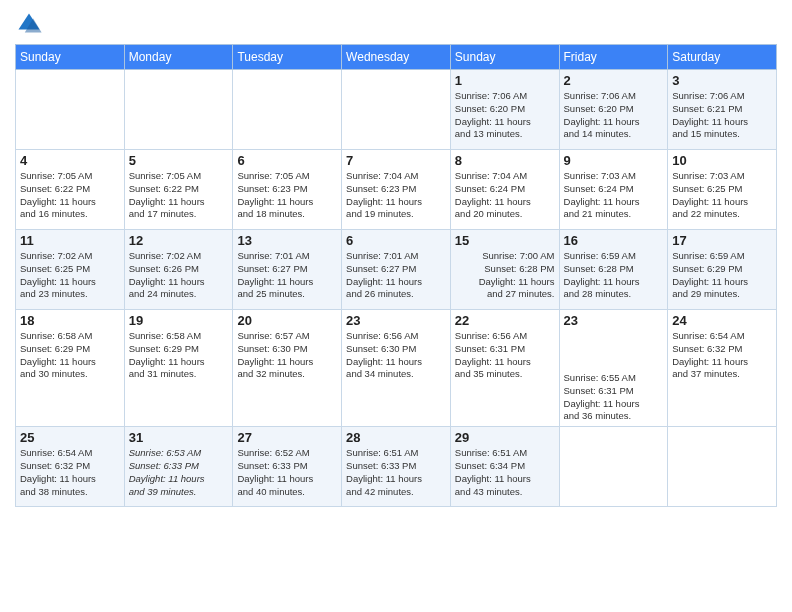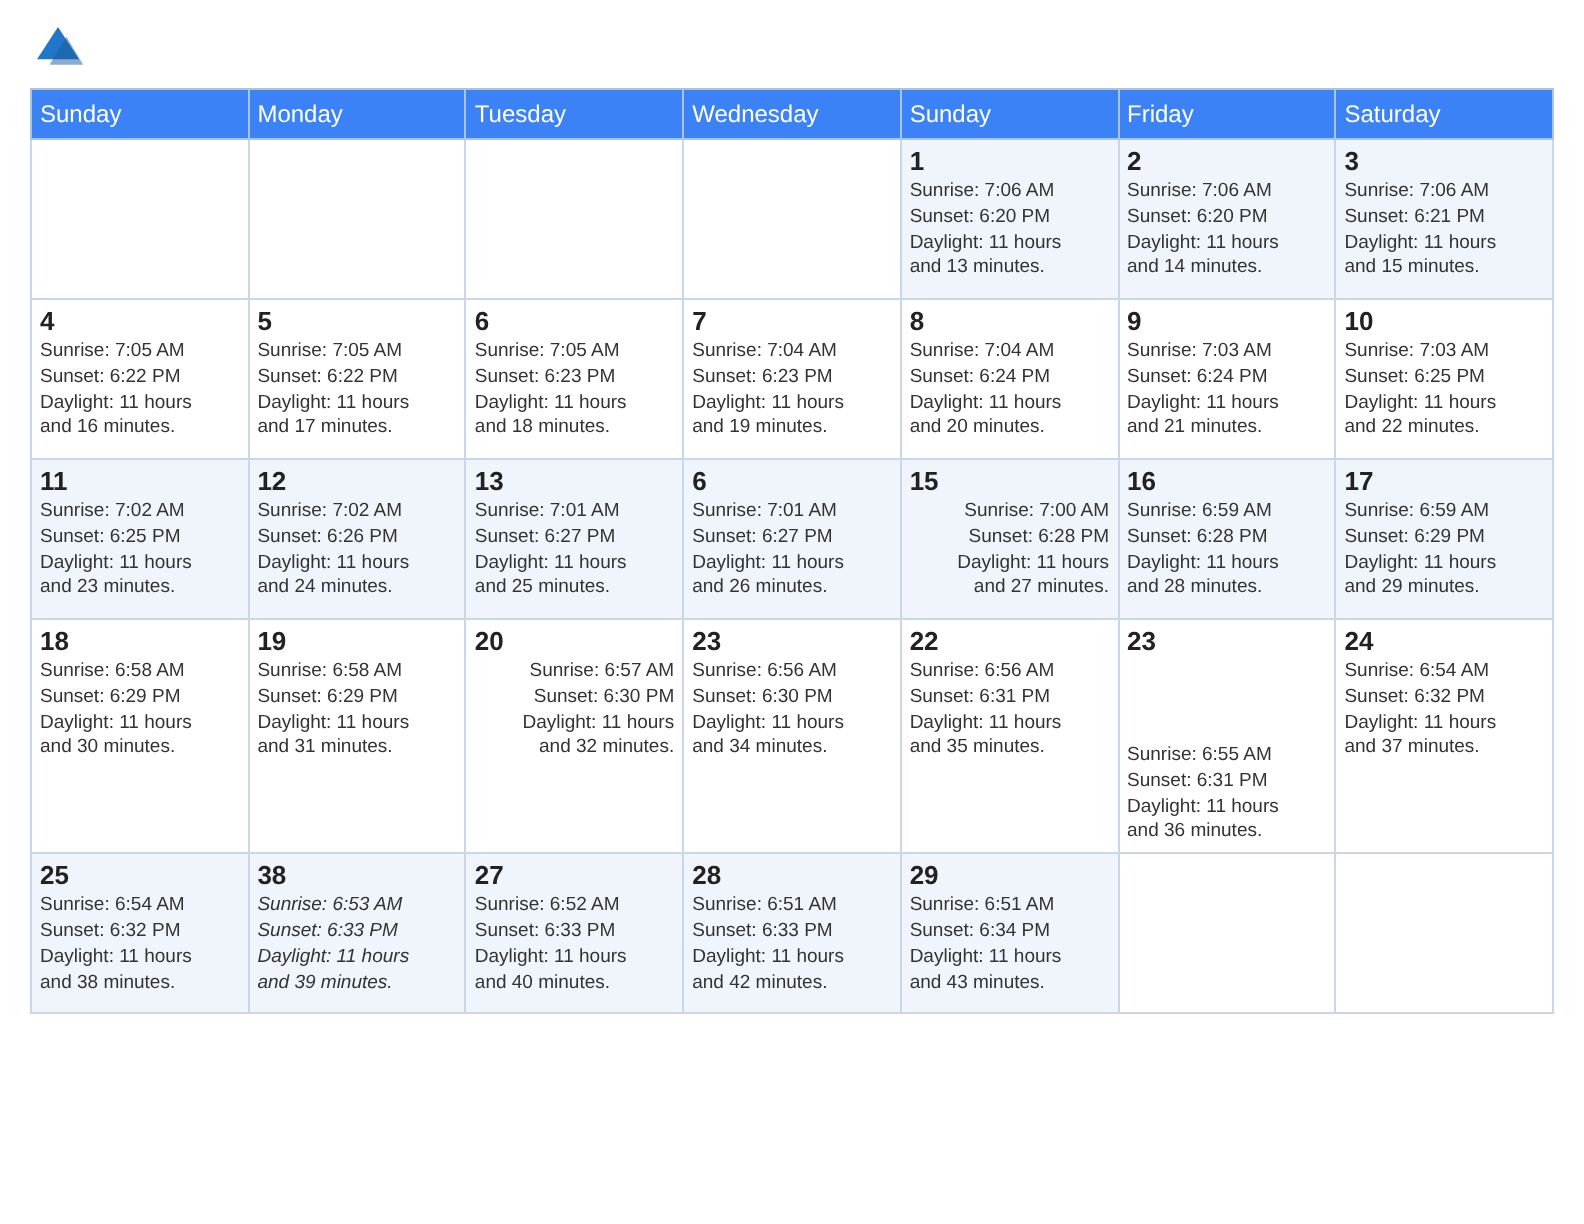--- a/index.html
+++ b/index.html
@@ -268,21 +268,21 @@
           </td>
           <td>
             <span class="day-num">19</span>
             <div class="day-info" style="white-space: pre-line;">Sunrise: 6:58 AM
 Sunset: 6:29 PM
 Daylight: 11 hours
 and 31 minutes.</div>
           </td>
           <td>
             <span class="day-num">20</span>
-            <div class="day-info" style="white-space: pre-line; text-align: right;">Sunrise: 6:57 AM
+            <div class="day-info" style="white-space: pre-line;">Sunrise: 6:57 AM
 Sunset: 6:30 PM
 Daylight: 11 hours
 and 32 minutes.</div>
           </td>
           <td>
             <span class="day-num">23</span>
             <div class="day-info" style="white-space: pre-line;">Sunrise: 6:56 AM
 Sunset: 6:30 PM
 Daylight: 11 hours
 and 34 minutes.</div>
@@ -311,21 +311,21 @@
         </tr>
         <tr>
           <td>
             <span class="day-num">25</span>
             <div class="day-info" style="white-space: pre-line;">Sunrise: 6:54 AM
 Sunset: 6:32 PM
 Daylight: 11 hours
 and 38 minutes.</div>
           </td>
           <td>
-            <span class="day-num">38</span>
+            <span class="day-num">31</span>
             <div class="day-info" style="white-space: pre-line; font-style: italic;">Sunrise: 6:53 AM
 Sunset: 6:33 PM
 Daylight: 11 hours
 and 39 minutes.</div>
           </td>
           <td>
             <span class="day-num">27</span>
             <div class="day-info" style="white-space: pre-line;">Sunrise: 6:52 AM
 Sunset: 6:33 PM
 Daylight: 11 hours

